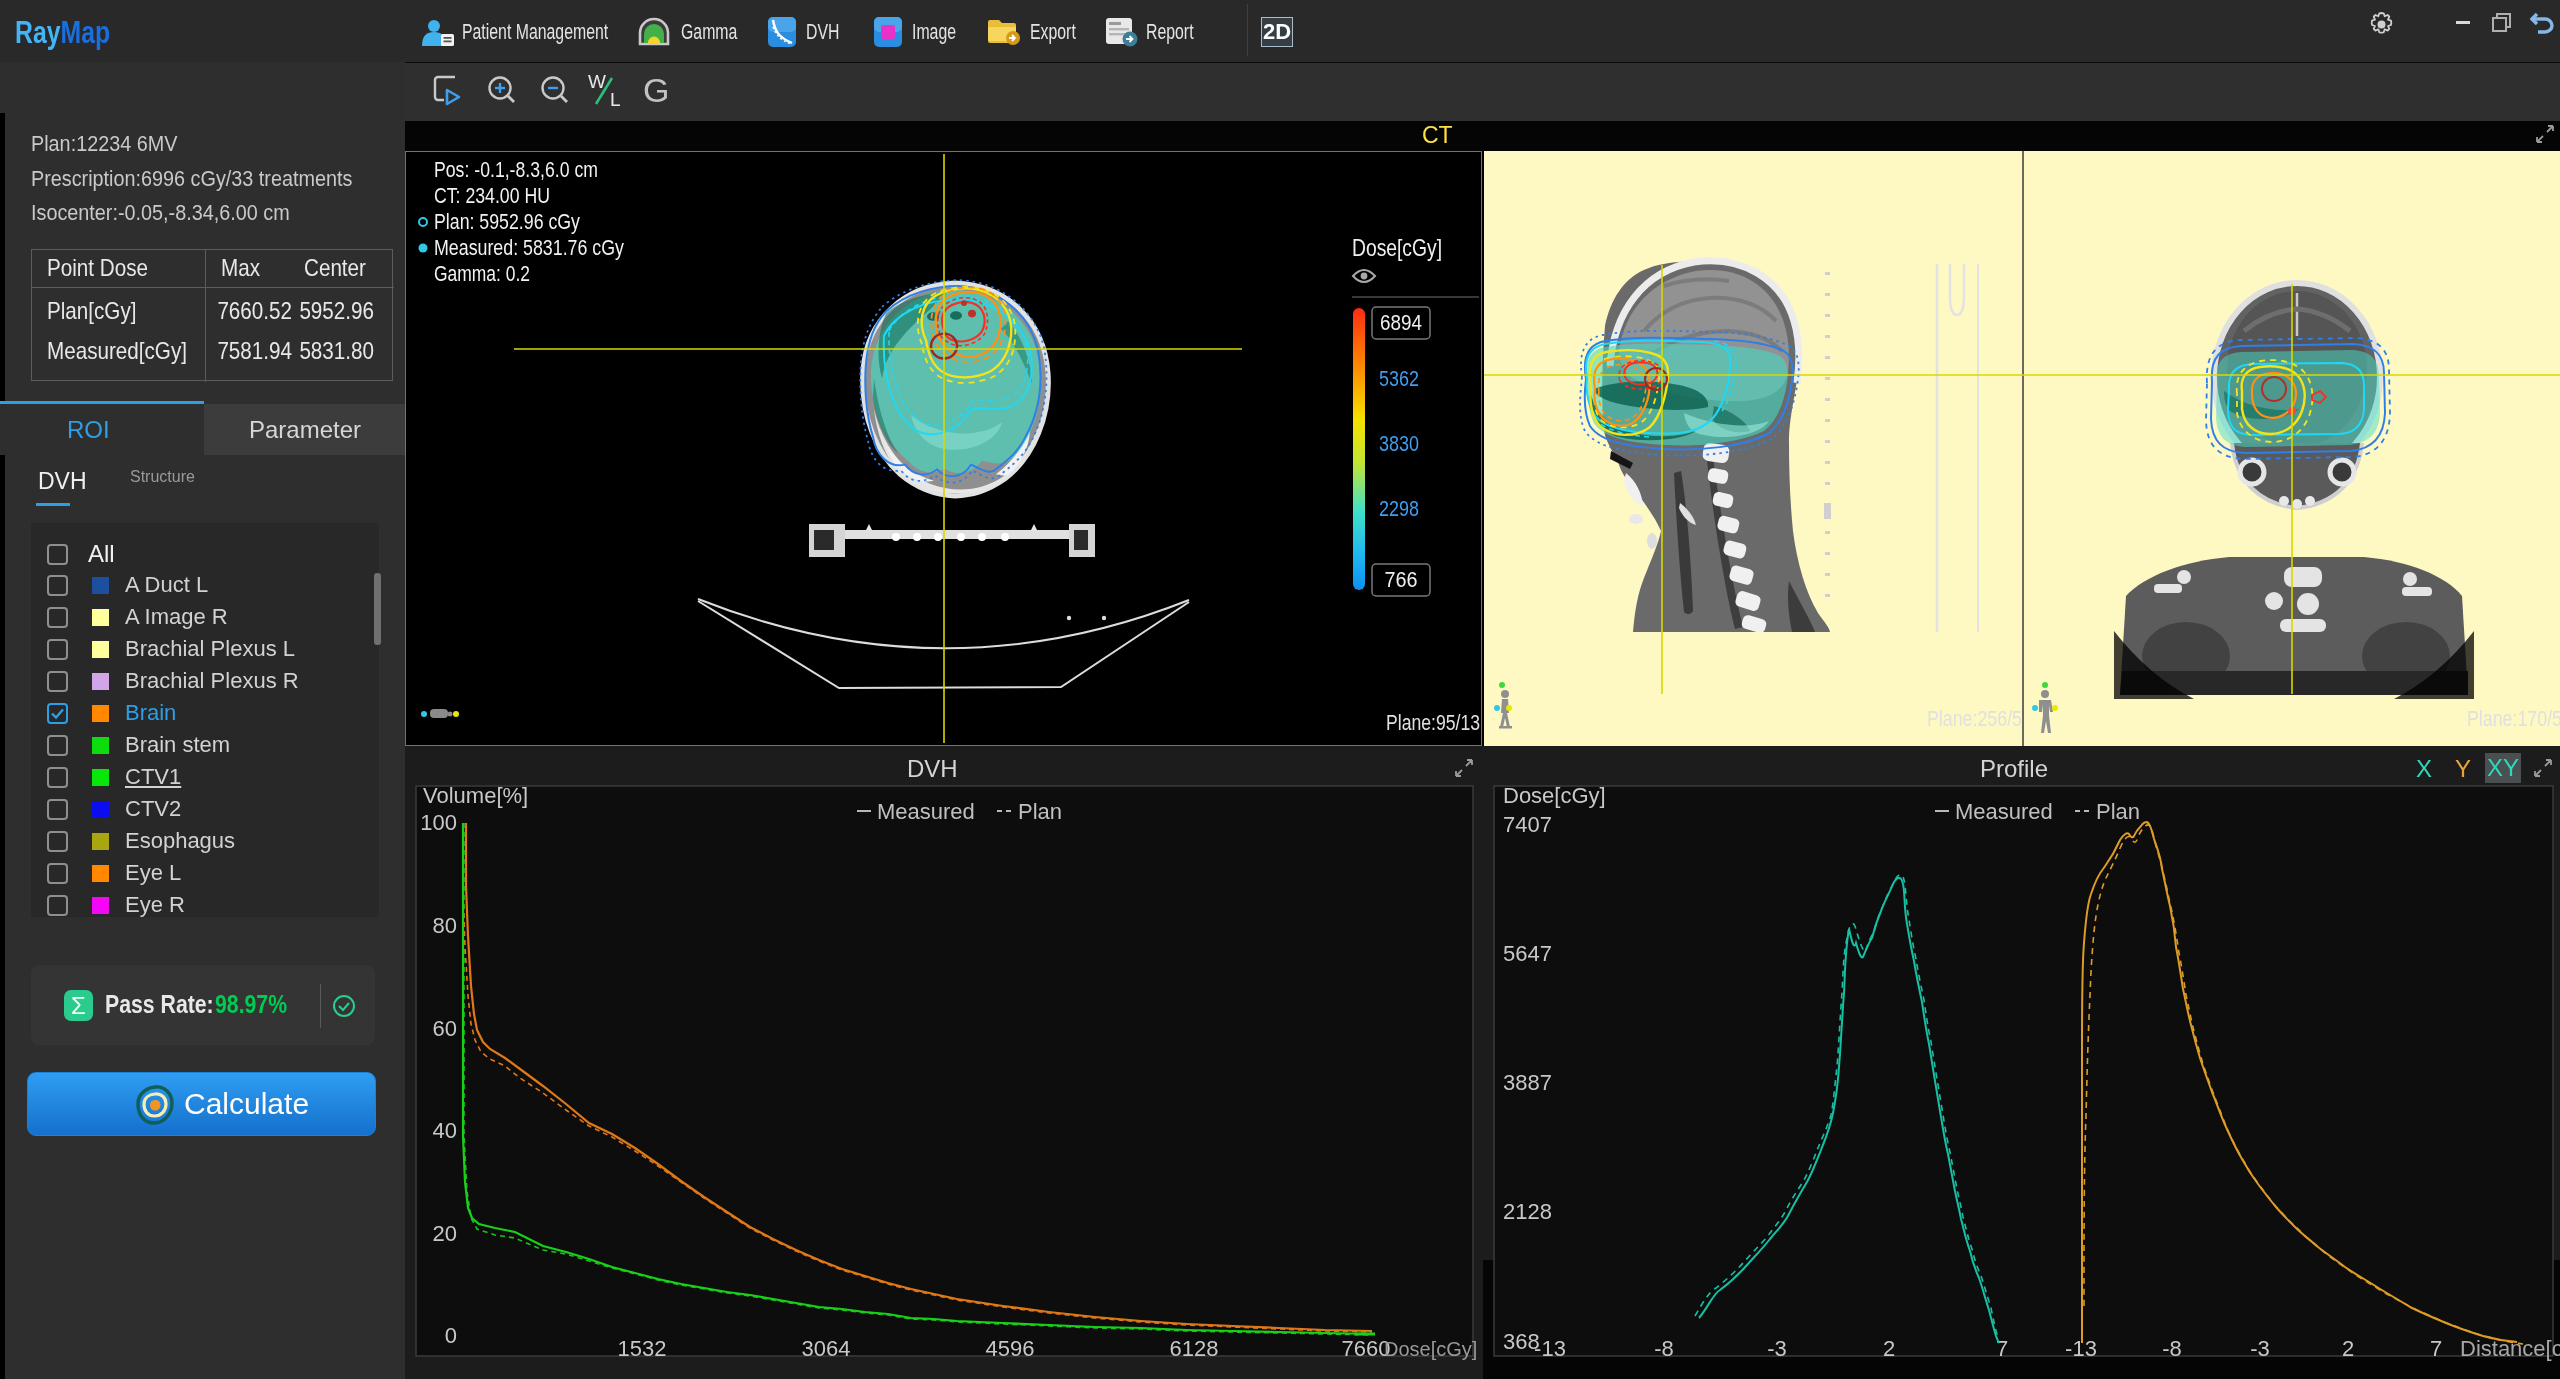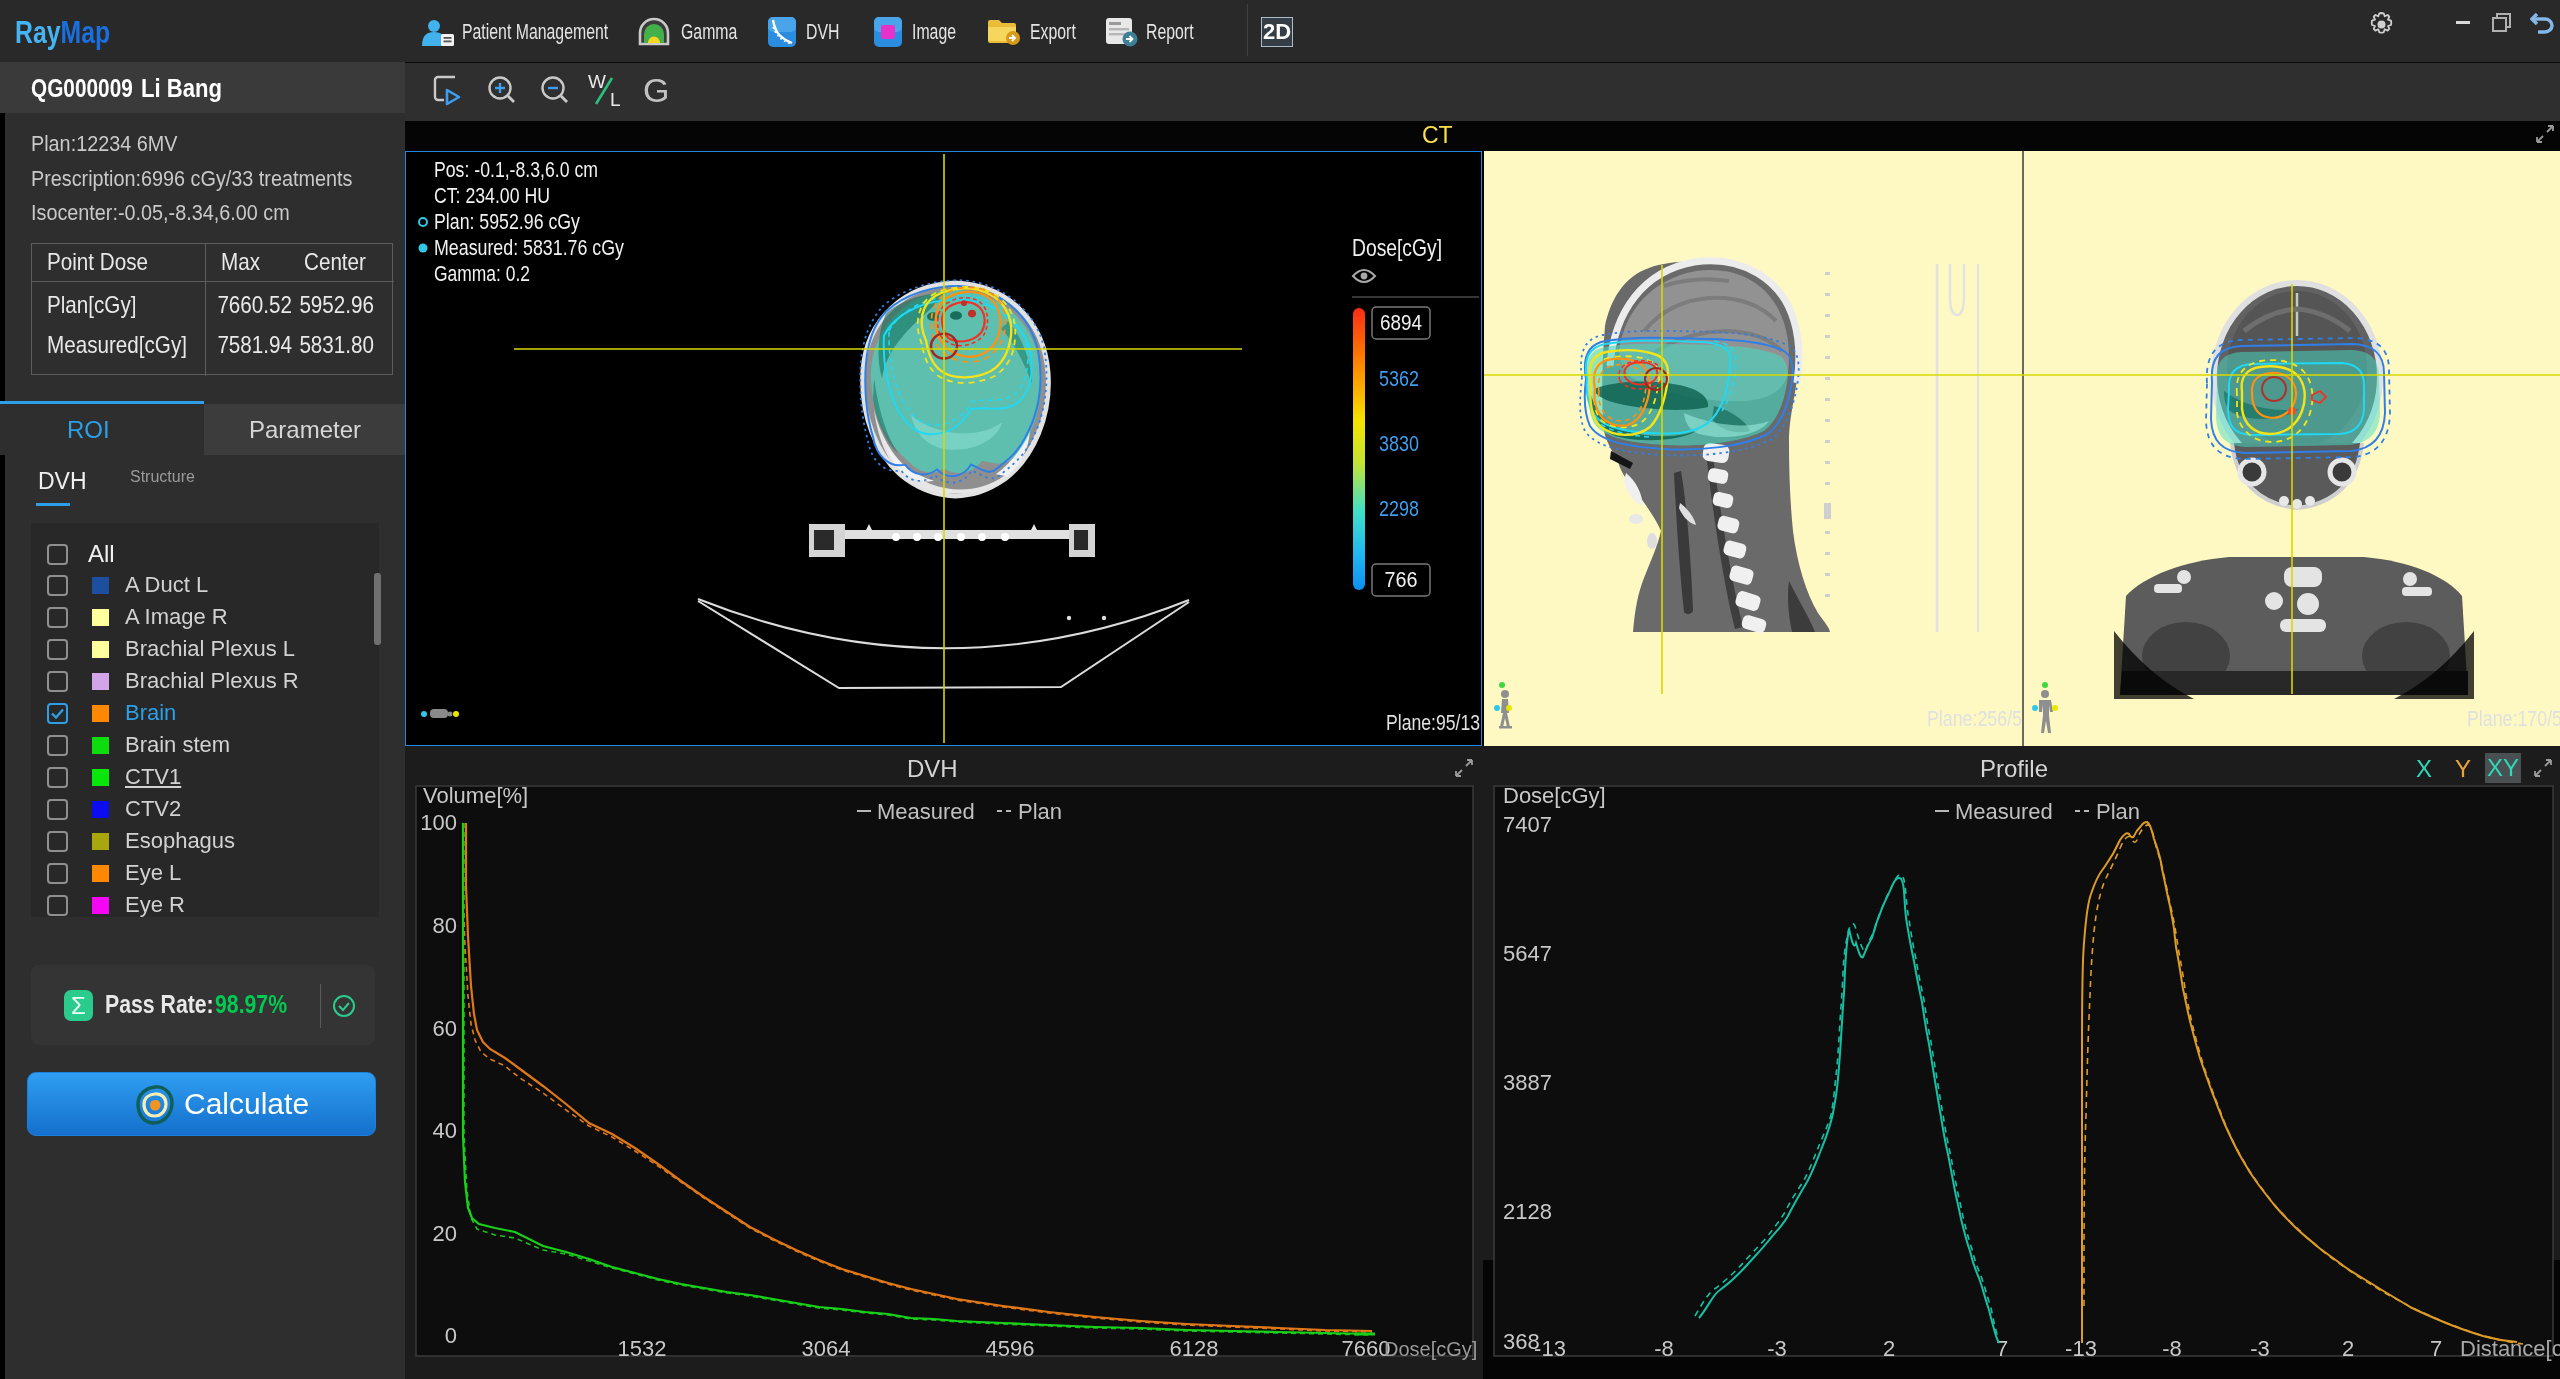--- a/index.html
+++ b/index.html
@@ -102,29 +102,25 @@
     <svg class="abs" style="left:586px;top:72px;" width="38" height="38" viewBox="0 0 38 38">
       <text x="2" y="16" font-size="19" fill="#e8e8e8" font-family="Liberation Sans">W</text>
       <line x1="10" y1="32" x2="26" y2="6" stroke="#2bbf7e" stroke-width="2.6"></line>
       <text x="24" y="34" font-size="19" fill="#e8e8e8" font-family="Liberation Sans">L</text>
     </svg>
     <span class="abs" style="left:643px;top:71px;font-size:34px;color:#c2c2c2;">G</span>
   </div>
 
   <div class="abs" id="sidebar" style="left:0;top:62px;width:405px;height:1317px;background:#2e2e2e;"></div>
   <div class="abs" style="left:0;top:113px;width:5px;height:1266px;background:#000;"></div>
-  <div class="abs" id="patientrow" style="left:0;top:62px;width:405px;height:51px;background:#3a3a3a;color:#fff;">
-    <span class="abs" style="left:31px;top:11px;font-size:26px;font-weight:bold;transform:scaleX(0.8);transform-origin:left;">QG000009</span>
-    <span class="abs" style="left:141px;top:11px;font-size:26px;font-weight:bold;transform:scaleX(0.85);transform-origin:left;">Li Bang</span>
-  </div>
   <div class="abs" style="left:31px;top:131px;font-size:22px;color:#c9c9c9;transform:scaleX(0.9);transform-origin:left;">Plan:12234 6MV</div>
   <div class="abs" style="left:31px;top:166px;font-size:22px;color:#c9c9c9;transform:scaleX(0.9);transform-origin:left;">Prescription:6996 cGy/33 treatments</div>
   <div class="abs" style="left:31px;top:200px;font-size:22px;color:#c9c9c9;transform:scaleX(0.9);transform-origin:left;">Isocenter:-0.05,-8.34,6.00 cm</div>
 
-  <div class="abs" id="pdtable" style="left:31px;top:243px;width:362px;height:132px;border:1px solid #5c5c5c;color:#e8e8e8;font-size:24px;">
+  <div class="abs" id="pdtable" style="left:31px;top:249px;width:362px;height:132px;border:1px solid #5c5c5c;color:#e8e8e8;font-size:24px;">
     <div class="abs" style="left:0;top:37px;width:362px;height:1px;background:#5c5c5c;"></div>
     <div class="abs" style="left:173px;top:0;width:1px;height:132px;background:#5c5c5c;"></div>
     <span class="abs" style="left:15px;top:4px;transform:scaleX(0.86);transform-origin:left;">Point Dose</span>
     <span class="abs" style="left:189px;top:4px;transform:scaleX(0.86);transform-origin:left;">Max</span>
     <span class="abs" style="left:272px;top:4px;transform:scaleX(0.86);transform-origin:left;">Center</span>
     <span class="abs" style="left:15px;top:47px;transform:scaleX(0.86);transform-origin:left;">Plan[cGy]</span>
     <span class="abs" style="left:110px;top:47px;width:150px;text-align:right;transform:scaleX(0.86);transform-origin:right;">7660.52</span>
     <span class="abs" style="left:192px;top:47px;width:150px;text-align:right;transform:scaleX(0.86);transform-origin:right;">5952.96</span>
     <span class="abs" style="left:15px;top:87px;transform:scaleX(0.86);transform-origin:left;">Measured[cGy]</span>
     <span class="abs" style="left:110px;top:87px;width:150px;text-align:right;transform:scaleX(0.86);transform-origin:right;">7581.94</span>

